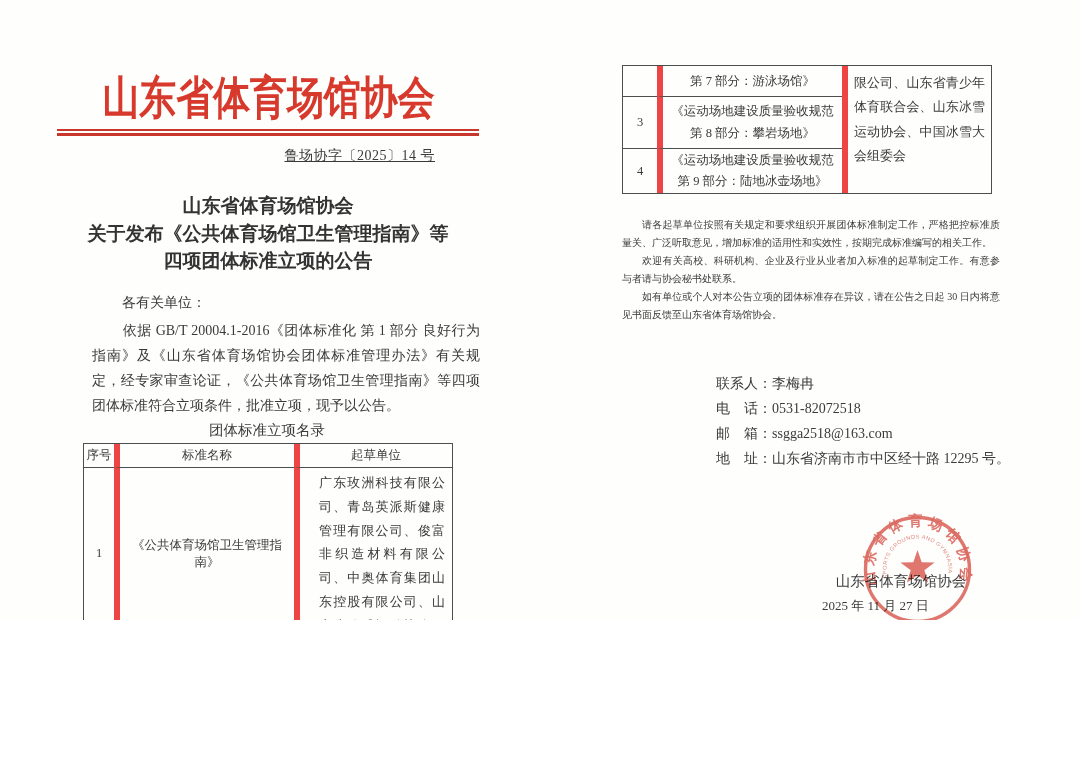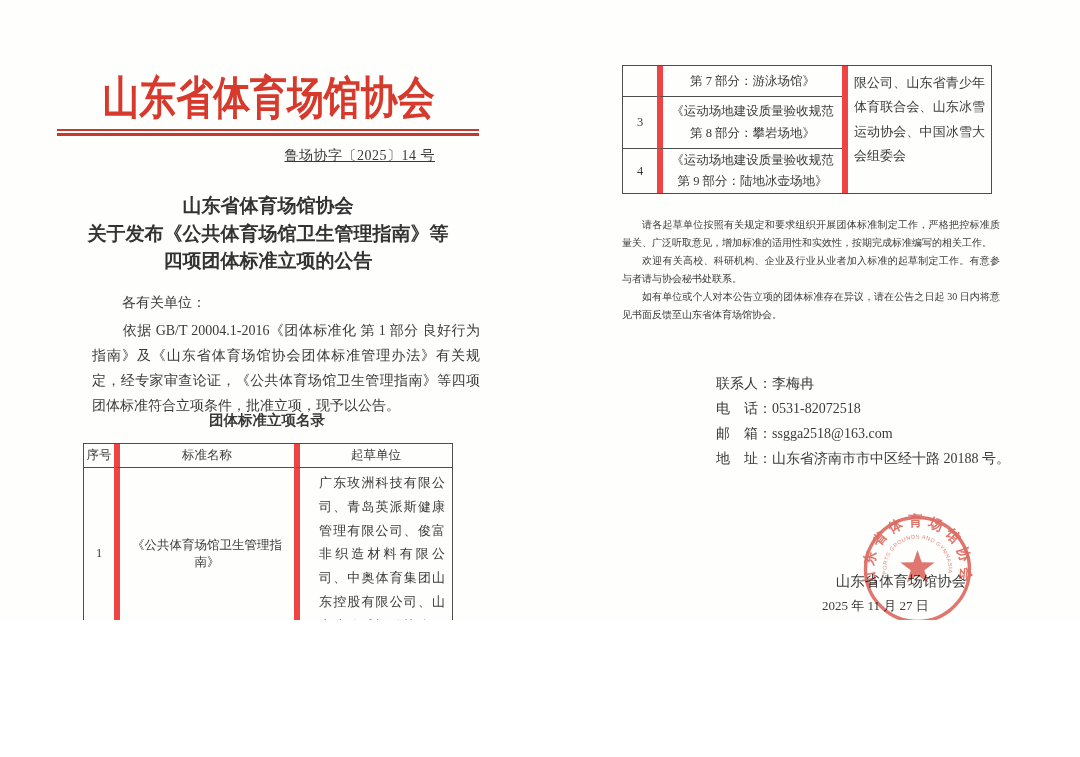--- a/index.html
+++ b/index.html
@@ -23,21 +23,21 @@
   }
   .rule-top { left:57px; top:129px; width:422px; }
   .rule-bottom { left:57px; top:688px; width:421px; }
   .doc-number { left:57px; top:147px; width:378px; text-align:right; font-size:14px; letter-spacing:.5px;text-decoration:underline; }
   .notice-title { left:57px; top:192px; width:422px; text-align:center; font-weight:bold; font-size:19px; line-height:27.5px; color:#333; }
   .salutation { left:85px; top:294px; font-size:14px;margin-left:37px; }
   .body-par {
     left:92px; top:318px; width:388px; font-size:14px; line-height:25px;
     text-align:justify; text-indent:2.2em;
   }
-  .tbl-caption { left:83px; top:411px; width:368px; text-align:center; font-weight:bold; font-size:14.5px; }
+  .tbl-caption { left:83px; top:421px; width:368px; text-align:center; font-weight:normal; font-size:14.5px; }
 
   .tbl {
     display:grid; box-sizing:border-box; border:1px solid #4d4d4d; font-size:12.5px;
   }
   .tbl .c { box-sizing:border-box; overflow:hidden; display:flex; align-items:center; justify-content:center; text-align:center; }
   .tbl .bl { border-left:6px solid #ef4444; }
   .tbl .bt { border-top:1px solid #4d4d4d; }
   .tbl .txt { display:block; text-align:justify; align-items:flex-start; justify-content:flex-start; }
 
   .tbl-left { left:83px; top:443px; width:370px; grid-template-columns:30px 180px 1fr; grid-template-rows:23px 172px 25px; }
@@ -119,21 +119,21 @@
   <div class="abs r-paragraphs">
     <p>请各起草单位按照有关规定和要求组织开展团体标准制定工作，严格把控标准质量关、广泛听取意见，增加标准的适用性和实效性，按期完成标准编写的相关工作。</p>
     <p>欢迎有关高校、科研机构、企业及行业从业者加入标准的起草制定工作。有意参与者请与协会秘书处联系。</p>
     <p>如有单位或个人对本公告立项的团体标准存在异议，请在公告之日起 30 日内将意见书面反馈至山东省体育场馆协会。</p>
   </div>
 
   <div class="abs contacts">
     <div>联系人：李梅冉</div>
     <div>电　话：0531-82072518</div>
     <div>邮　箱：ssgga2518@163.com</div>
-    <div>地　址：山东省济南市市中区经十路 20188 号。</div>
+    <div>地　址：山东省济南市市中区经十路 12295 号。</div>
   </div>
 
   <div class="abs sig-org">山东省体育场馆协会</div>
   <div class="abs sig-date">2025 年 11 月 27 日</div>
 
   <svg class="abs seal" viewBox="0 0 117 117" xmlns="http://www.w3.org/2000/svg">
     <circle cx="58.5" cy="58.5" r="52" fill="none" stroke="#d8564c" stroke-width="3.4" opacity="0.92"></circle>
     <polygon fill="#d8564c" opacity="0.92" points="58.5,39 62.7,51.2 75.6,51.4 65.4,59.2 69.1,71.6 58.5,64.2 47.9,71.6 51.7,59.2 41.4,51.4 54.3,51.2"></polygon>
     <defs>
       <path id="sealArcCN" d="M 17.2 73.5 A 44 44 0 1 1 99.8 73.5" fill="none"></path>

